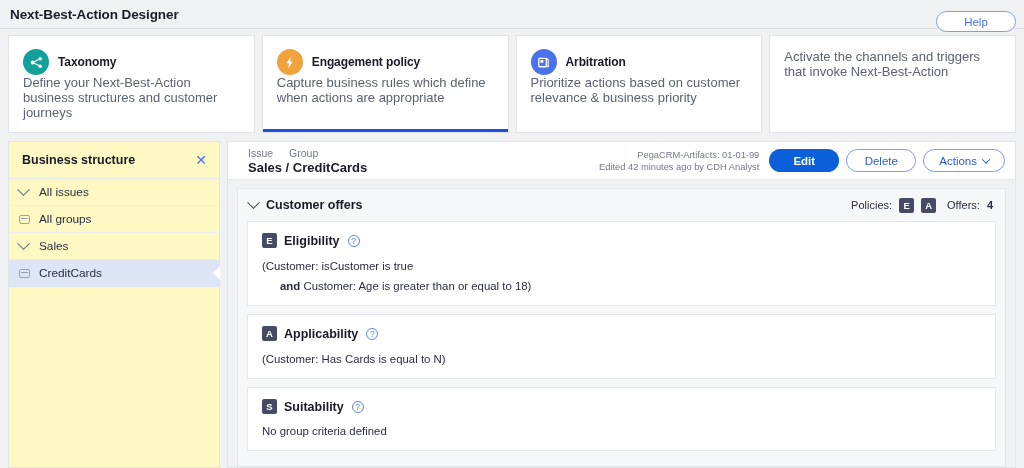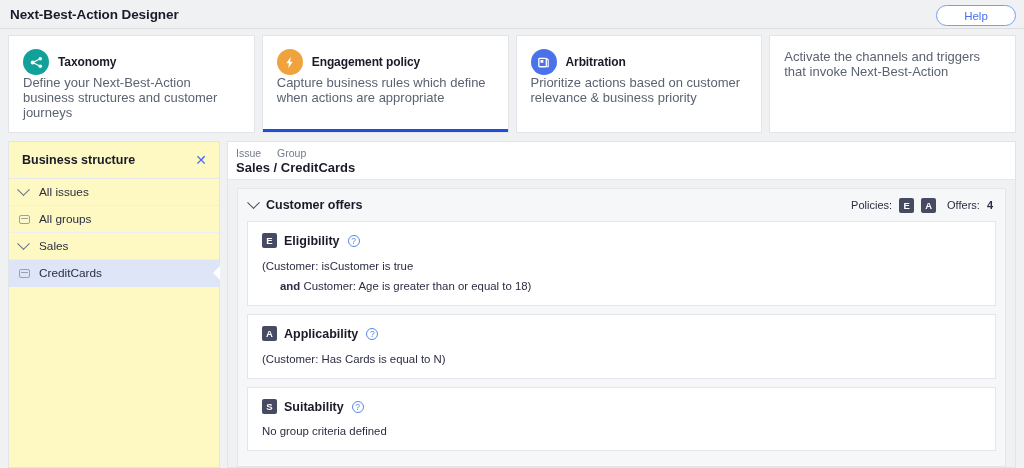--- a/index.html
+++ b/index.html
@@ -18,21 +18,21 @@
     border-bottom: 1px solid #dcdee2;
     display: flex; align-items: center;
     padding: 0 10px;
     position: relative;
   }
   .titlebar .app-title {
     font-size: 13.5px; font-weight: bold; color: #1a1a29;
     letter-spacing: -0.1px;
   }
   .help-btn {
-    position: absolute; right: 8px; top: 5px;
+    position: absolute; right: 8px; top: 11px;
     width: 80px; height: 21px;
     border: 1px solid #7a9cf5; border-radius: 11px;
     background: #ffffff; color: #4a6ff0;
     font-size: 11.5px; font-family: "Liberation Sans", sans-serif;
     display: flex; align-items: center; justify-content: center;
     cursor: pointer;
   }
 
   
   .cards-strip {
@@ -142,21 +142,21 @@
   .main {
     flex: 1;
     background: #ffffff;
     border: 1px solid #e2e4e8;
     display: flex; flex-direction: column;
     overflow: hidden;
   }
   .main-header {
     height: 38px; flex: none;
     display: flex; align-items: center;
-    padding: 0 10px 0 8px;
+    padding: 0 10px 0 20px;
     border-bottom: 1px solid #e6e8ec;
   }
   .crumb-labels { display: flex; gap: 16px; font-size: 10.5px; color: #727a8c; }
   .crumb-path {
     font-size: 13px; font-weight: bold; color: #1a1a29; margin-top: 1px;
   }
   .crumb-sep { font-weight: bold; }
   .header-right {
     margin-left: auto; display: flex; align-items: center; gap: 7px;
   }
@@ -349,20 +349,32 @@
           <span>Issue</span>
           <span>Group</span>
         </div>
         <div class="crumb-path">
           <span>Sales</span>
           <span class="crumb-sep">/</span>
           <span>CreditCards</span>
         </div>
       </div>
 
+      <div class="header-right">
+        <div class="meta">
+          <div>PegaCRM-Artifacts: 01-01-99</div>
+          <div>Edited 42 minutes ago by CDH Analyst</div>
+        </div>
+        <div class="btn btn-primary">Edit</div>
+        <div class="btn btn-outline">Delete</div>
+        <div class="btn btn-outline">
+          <span>Actions</span>
+          <span class="cdown"></span>
+        </div>
+      </div>
     </div>
 
     <div class="main-scroll">
       <div class="group-panel">
 
         <div class="group-header">
           <span class="chev2"></span>
           <span class="group-title">Customer offers</span>
           <div class="group-meta">
             <span>Policies:</span>

